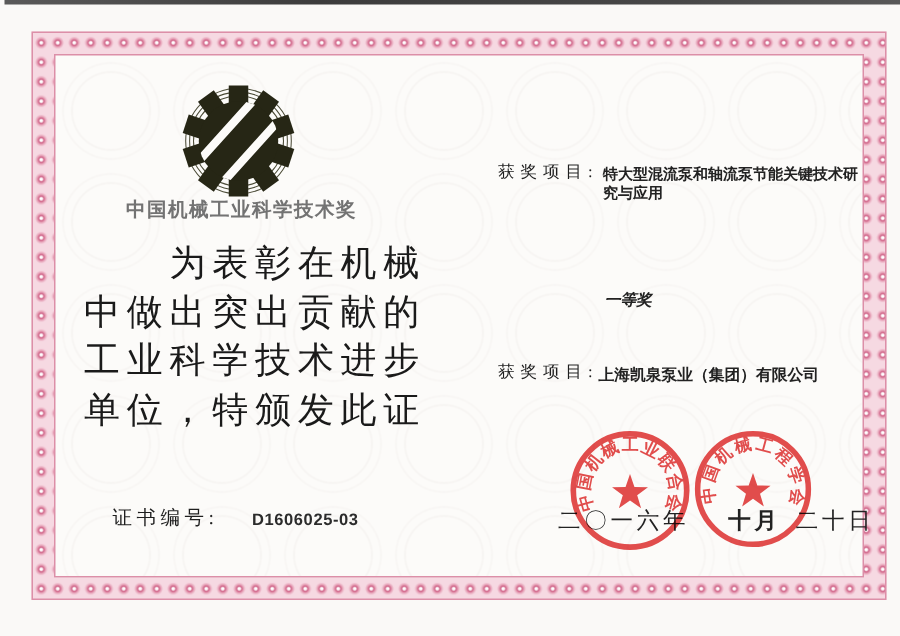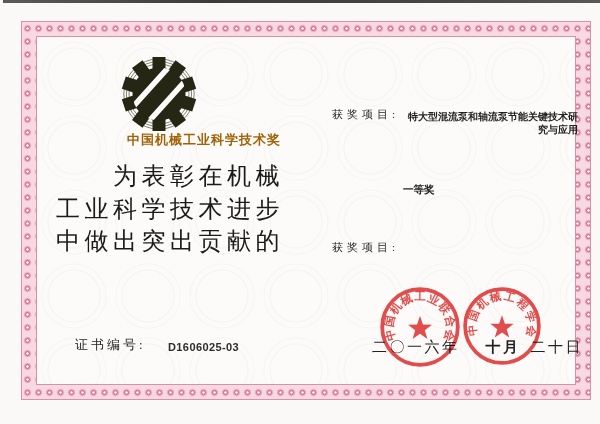--- a/index.html
+++ b/index.html
@@ -12,34 +12,34 @@
   .frame{position:absolute;left:21px;top:21px;width:568px;height:377px;
          background-color:#f6d9e2;
          background-image:radial-gradient(circle,#ffffff 0.8px,#cf6186 1.7px,rgba(231,164,185,.95) 2.9px,rgba(246,215,225,.95) 4.2px,rgba(246,215,225,0) 5px);
          background-size:11px 13px;
          border:1px solid #dc8fa8;}
   .inner{position:absolute;left:14px;top:14px;right:14px;bottom:14px;
          background-color:#fcfbf9;border:1px solid #dc8fa8;
          background-image:radial-gradient(circle at 50% 50%,rgba(0,0,0,0) 25px,rgba(185,170,165,0.10) 26px,rgba(0,0,0,0) 27px,rgba(0,0,0,0) 31px,rgba(185,170,165,0.08) 32px,rgba(0,0,0,0) 33px);
          background-size:74px 74px;}
   .logo{position:absolute;left:117px;top:55px;width:84px;height:78px;}
-  .award-name{position:absolute;left:41px;top:131px;width:240px;text-align:right;
+  .award-name{position:absolute;left:41px;top:131px;width:240px;text-align:center;
               font-family:Liberation Sans, sans-serif;font-weight:bold;
-              font-size:13px;letter-spacing:1px;color:#a16207;}
+              font-size:13px;letter-spacing:1px;color:#737373;}
   .citation{position:absolute;left:56px;top:160px;width:240px;
             font-size:24px;line-height:32.6px;letter-spacing:4.5px;color:#1a1a1a;}
   .citation .ln{white-space:nowrap;}
   .citation .ln.first{text-indent:57px;}
   .certno{position:absolute;left:75px;top:336px;font-size:13px;letter-spacing:3px;color:#1f1f1f;}
   .certno-val{position:absolute;left:152px;top:341px;font-family:"Liberation Sans", sans-serif;
               font-weight:bold;font-size:11px;letter-spacing:.4px;color:#2c2c2c;padding-left:16px;}
   .flabel{position:absolute;left:332px;font-size:11px;letter-spacing:4px;color:#1f1f1f;white-space:nowrap;}
-  .fvalue{position:absolute;font-family:"Liberation Sans", sans-serif;font-weight:bold;color:#222;text-align:right;}
+  .fvalue{position:absolute;font-family:"Liberation Sans", sans-serif;font-weight:bold;color:#222;}
   .v1{left:402px;top:110px;width:176px;font-size:10px;line-height:13px;letter-spacing:0;}
-  .v2{left:403px;top:183px;font-size:10.5px;}
+  .v2{left:403px;top:193px;font-size:10.5px;font-style:italic;}
   .v3{left:399px;top:243px;font-size:10.5px;letter-spacing:0;}
   .dateline{position:absolute;left:372px;top:338px;z-index:2;font-size:15px;
             letter-spacing:2.5px;color:#222;white-space:nowrap;}
   .dateline .yr{margin-right:26px;} .dateline .mo{margin-right:10px;font-weight:bold;}
   .seal{position:absolute;z-index:3;mix-blend-mode:multiply;opacity:.9;}
   .seal.left{left:378px;top:285px;width:84px;height:84px;}
   .seal.right{left:461px;top:285px;width:82px;height:82px;}
 </style>
 </head>
 <body>
@@ -82,36 +82,38 @@
           <rect x="-40" y="8" width="80" height="5.5" rx="2.5"></rect>
         </g>
       </g>
     </svg>
   </div>
 
   <div class="award-name">中国机械工业科学技术奖</div>
 
   <div class="citation">
     <div class="ln first">为表彰在机械</div>
+    <div class="ln">中做出突出贡献的</div>
     <div class="ln">工业科学技术进步</div>
-    <div class="ln">中做出突出贡献的</div>
+    <div class="ln">单位，特颁发此证</div>
   </div>
 
   <div class="certno">证书编号:</div>
   <div class="certno-val">D1606025-03</div>
 
   <div class="flabel" style="top:107px">获奖项目:</div>
   <div class="fvalue v1">
     <div>特大型混流泵和轴流泵节能关键技术研</div>
     <div>究与应用</div>
   </div>
 
   <div class="fvalue v2">一等奖</div>
 
   <div class="flabel" style="top:240px">获奖项目:</div>
+  <div class="fvalue v3">上海凯泉泵业（集团）有限公司</div>
 
   <div class="dateline">
     <span class="yr">二〇一六年</span><span class="mo">十月</span><span class="dy">二十日</span>
   </div>
 
   <div class="seal left">
     <svg width="84" height="84" viewBox="-50 -50 100 100" xmlns="http://www.w3.org/2000/svg">
       <defs>
           <path id="arcL" d="M -27.4 16.5 A 32 32 0 1 1 27.4 16.5" fill="none"></path>
         </defs>

